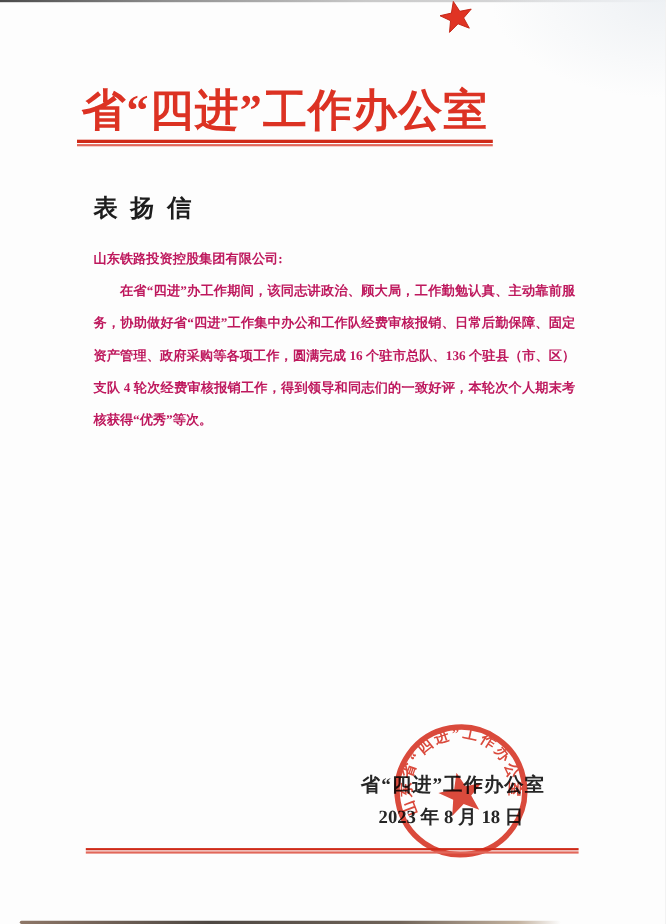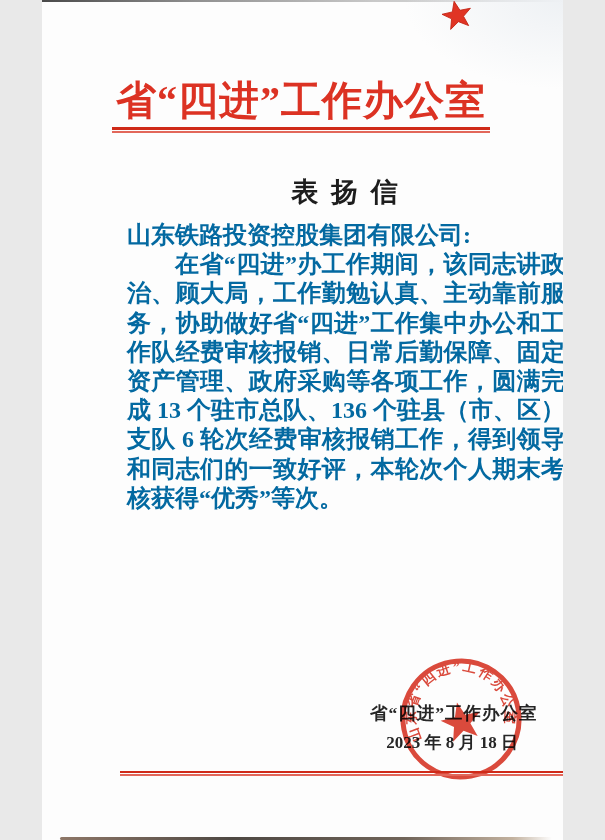--- a/index.html
+++ b/index.html
@@ -1,18 +1,18 @@
 <!DOCTYPE html>
 <html><head>
 <meta charset="utf-8">
 <style>
   html,body{margin:0;padding:0;background:#e9e9e9;}
   .page{
     position:relative;
-    width:521px;height:840px;
+    width:605px;height:840px;
     margin:0 auto;
     background:#fdfdfd;
     font-family:"Liberation Serif","DejaVu Serif",serif;
     overflow:hidden;
   }
   
   .edge-top{
     position:absolute;top:0;left:0;width:605px;height:2px;
     background:linear-gradient(to right,#4a4a4a,#8f8f8f 25%,#c9c9c9 55%,#e3e4e6 100%);
   }
@@ -41,29 +41,29 @@
   .rule{position:absolute;left:70px;width:378px;}
   .rule .r1{height:3px;background:#cf2a18;}
   .rule .r2{height:2px;background:#e2675a;margin-top:1px;}
   .masthead-rule{top:127px;}
   .footer-rule{top:771px;left:78px;width:448px;}
   .footer-rule .r1{height:2px;}
   .footer-rule .r2{height:2px;}
   
   .doc-title{
     position:absolute;top:174px;left:85px;width:438px;
-    text-align:center;
-    font-size:27px;font-weight:bold;color:#1d1d1d;
+    text-align:left;
+    font-size:22px;font-weight:bold;color:#1d1d1d;
     letter-spacing:3px;
   }
   
   .body-text{
     position:absolute;top:221px;left:85px;width:438px;
-    font-size:24px;line-height:29.2px;
-    color:#0369a1;font-weight:600;
+    font-size:12px;line-height:29.2px;
+    color:#be185d;font-weight:600;
     text-align:justify;
   }
   .body-text p{margin:0;text-indent:2em;}
   .body-text .salutation{text-indent:0;}
   
   .signature{
     position:absolute;top:701px;left:328px;width:170px;
     font-size:17.5px;font-weight:600;color:#262626;
     letter-spacing:1px;white-space:nowrap;
   }
@@ -96,21 +96,21 @@
   <div class="masthead">省“四进”工作办公室</div>
   <div class="rule masthead-rule">
     <div class="r1"></div>
       <div class="r2"></div>
   </div>
 
   <div class="doc-title">表 扬 信</div>
 
   <div class="body-text">
     <p class="salutation">山东铁路投资控股集团有限公司:</p>
-    <p>在省“四进”办工作期间，该同志讲政治、顾大局，工作勤勉认真、主动靠前服务，协助做好省“四进”工作集中办公和工作队经费审核报销、日常后勤保障、固定资产管理、政府采购等各项工作，圆满完成 13 个驻市总队、136 个驻县（市、区）支队 6 轮次经费审核报销工作，得到领导和同志们的一致好评，本轮次个人期末考核获得“优秀”等次。</p>
+    <p>在省“四进”办工作期间，该同志讲政治、顾大局，工作勤勉认真、主动靠前服务，协助做好省“四进”工作集中办公和工作队经费审核报销、日常后勤保障、固定资产管理、政府采购等各项工作，圆满完成 16 个驻市总队、136 个驻县（市、区）支队 4 轮次经费审核报销工作，得到领导和同志们的一致好评，本轮次个人期末考核获得“优秀”等次。</p>
   </div>
 
   <div class="signature">省“四进”工作办公室</div>
   <div class="sign-date">2023 年 8 月 18 日</div>
 
   <svg class="seal" viewBox="0 0 126 126">
     <g transform="rotate(-10 63 63)">
       <circle cx="63" cy="63" r="58" fill="none" stroke-width="5" stroke="#d93a2b"></circle>
       <defs>
         <path id="sealArc" d="M 21.7,78.0 A 45 45 0 1 1 104.3,78.0" fill="none"></path>

